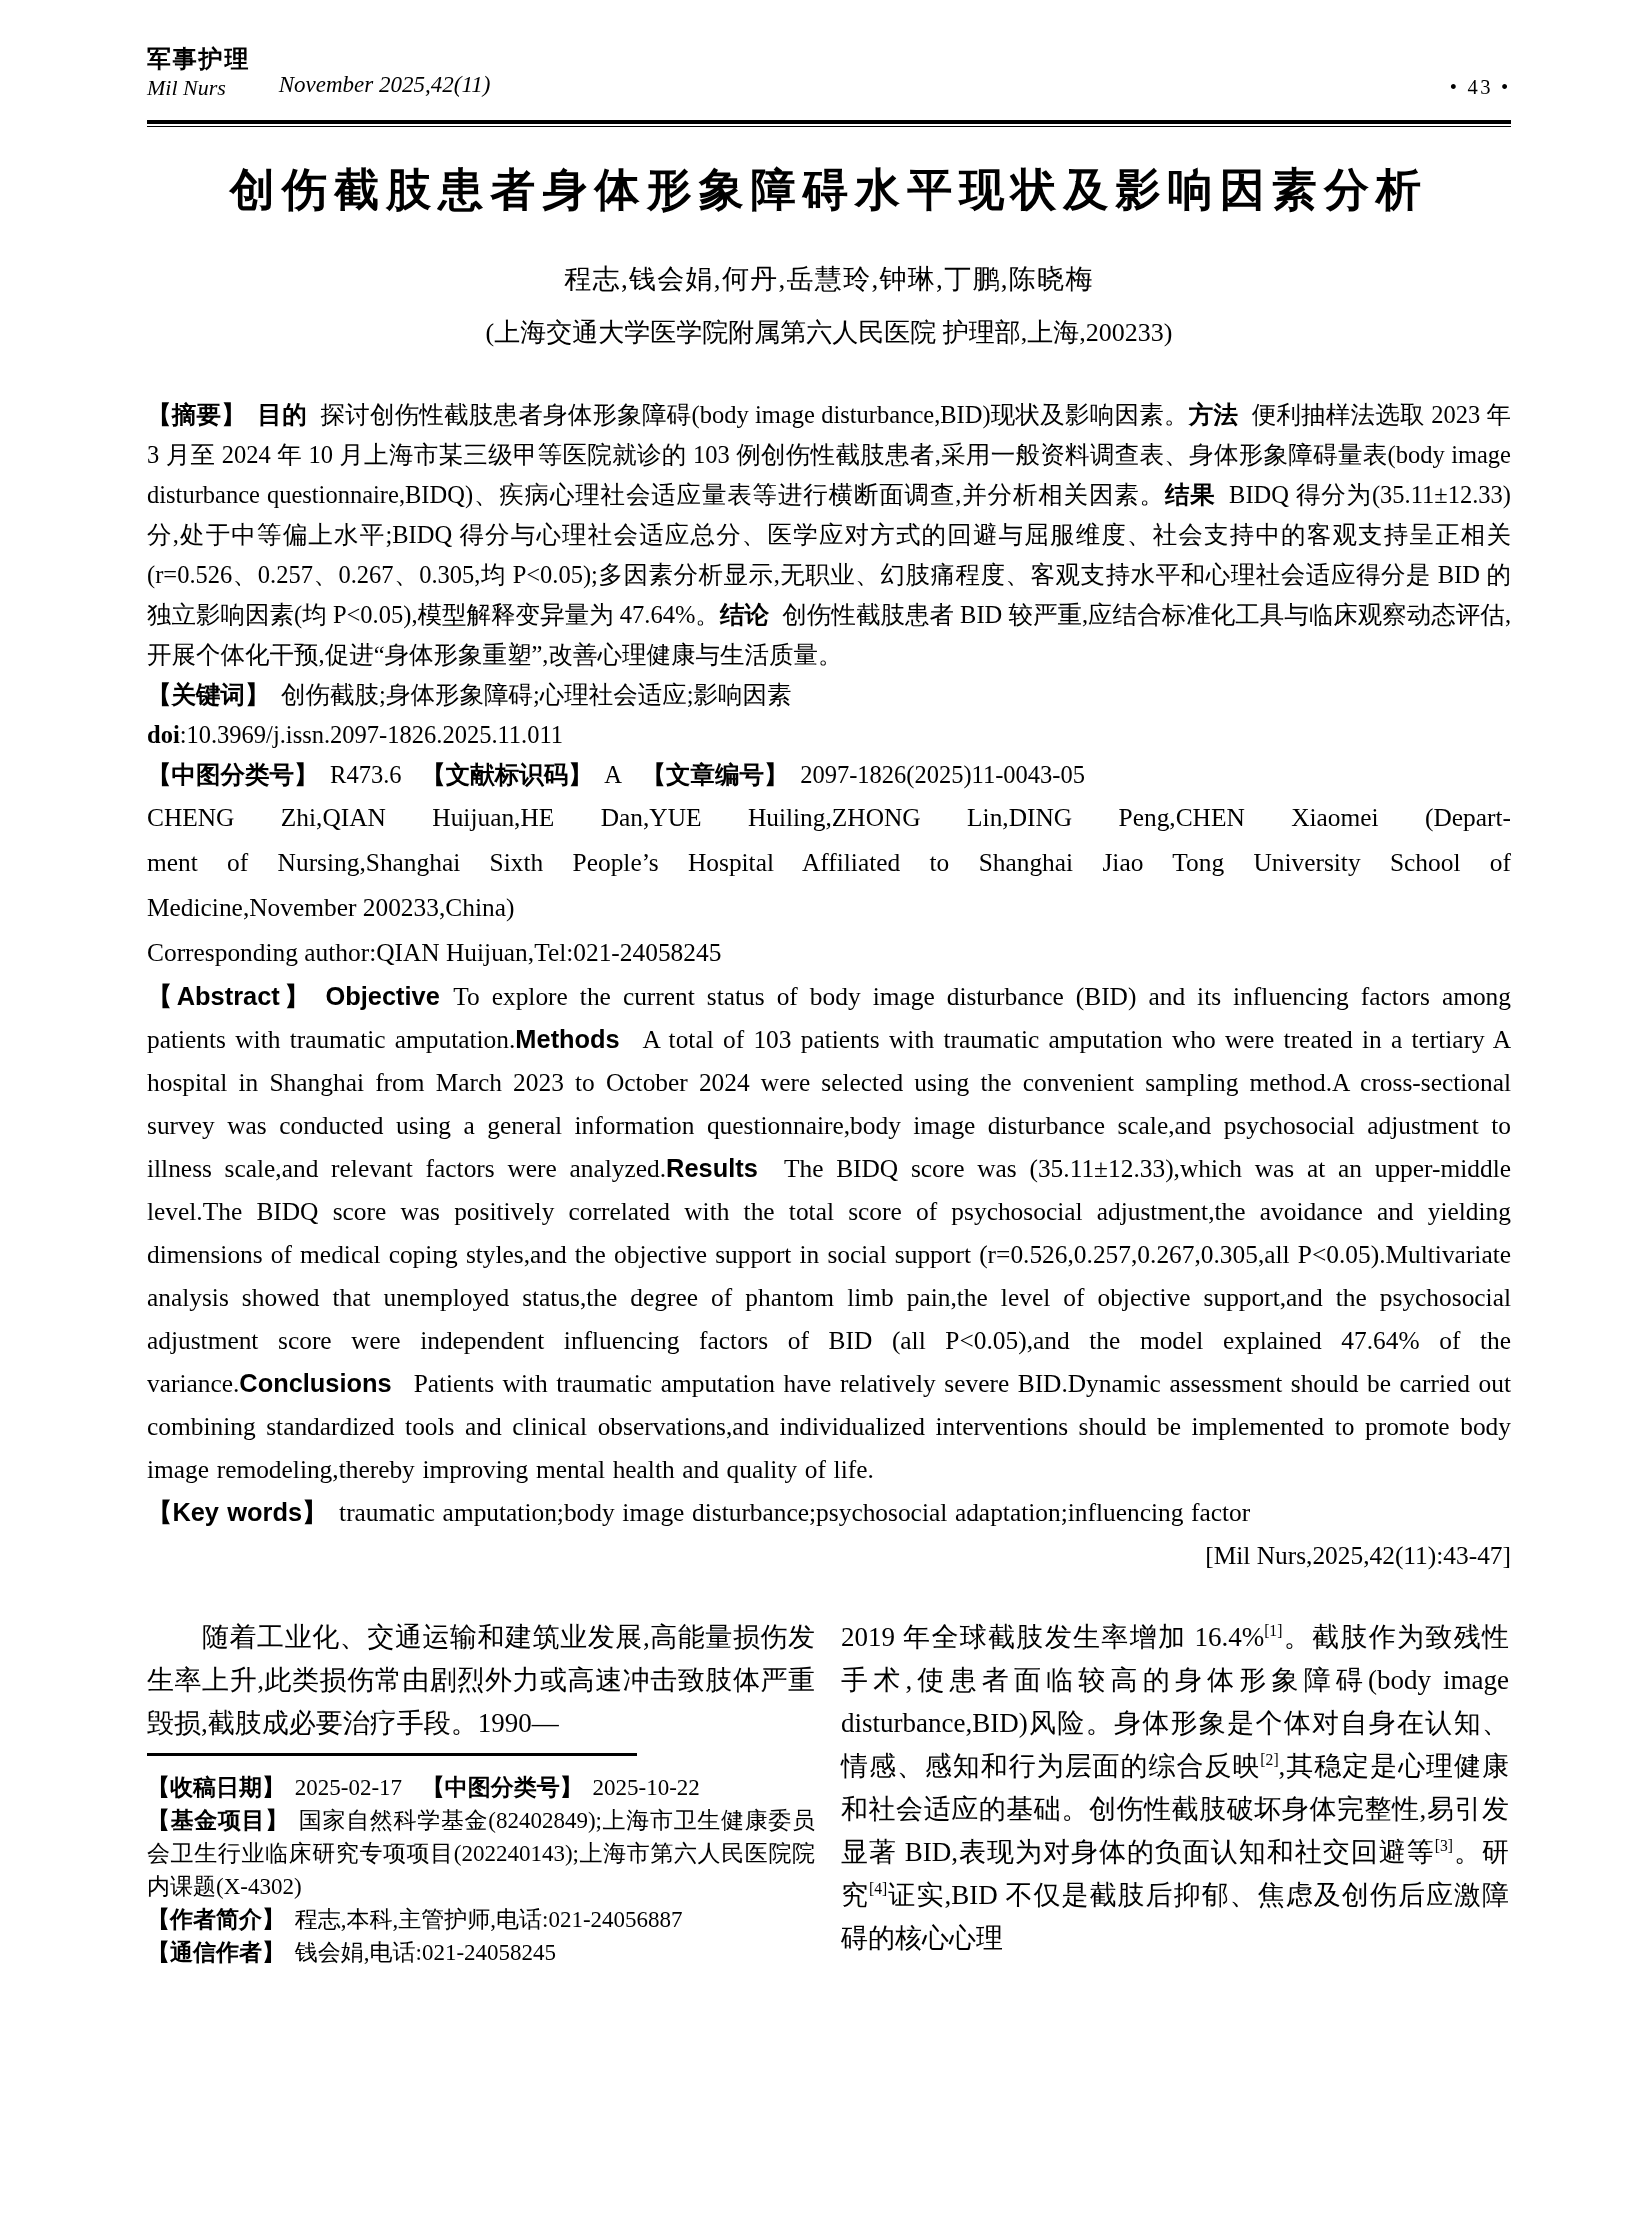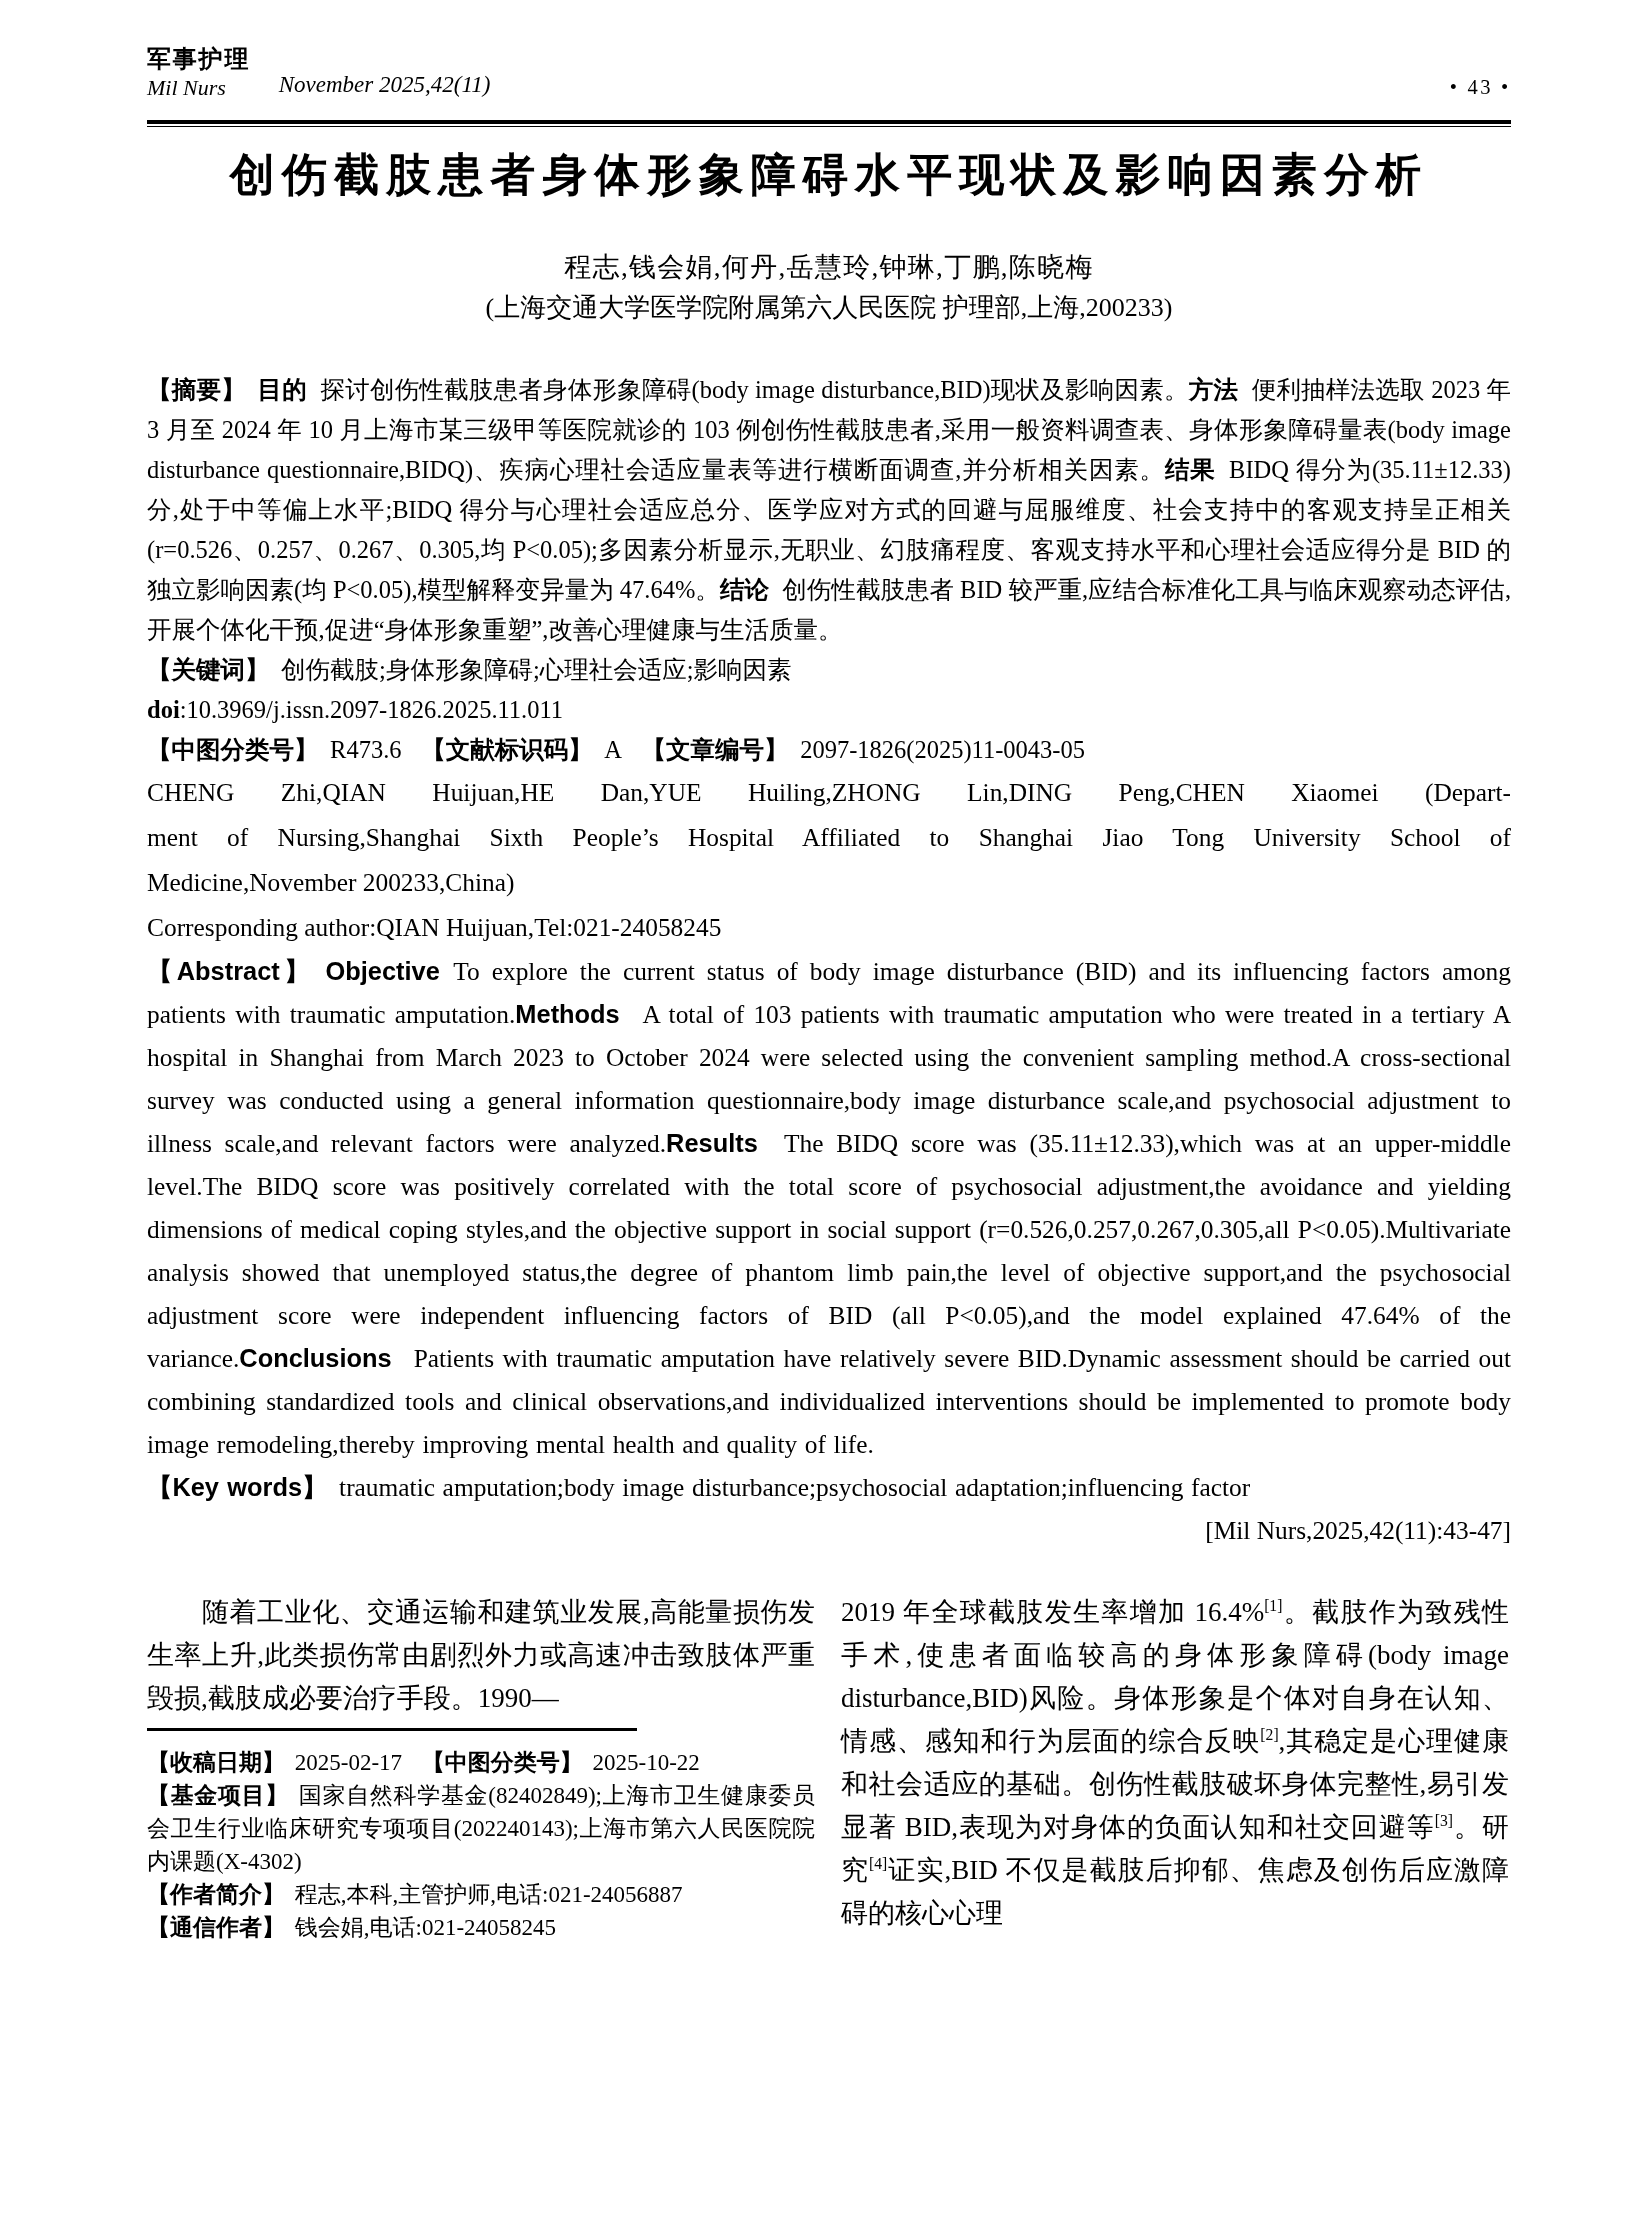--- a/index.html
+++ b/index.html
@@ -17,26 +17,26 @@
   
   .header { display:flex; padding-top:45px; }
   .journal-cn { font-size:24px; font-weight:bold; line-height:28.5px; letter-spacing:1.8px; }
   .journal-en { font-size:22px; font-style:italic; line-height:28px; }
   .issue { font-size:23px; font-style:italic; margin-left:28.5px; padding-top:27px; }
   .pagenum { margin-left:auto; font-size:20.5px; align-self:flex-end; padding-bottom:2.7px; letter-spacing:2.7px; }
   .head-rule { margin-top:18px; height:2.2px; border-top:4px solid #000; border-bottom:1.8px solid #000; }
 
   
   .title-cn {
-    margin-top:25px; text-align:center;
-    font-family:Liberation Mono, monospace;
+    margin-top:37px; text-align:center;
+    font-family:Liberation Serif, serif;
     font-weight:bold; font-size:45px; line-height:53px; letter-spacing:7.1px;
   }
   .authors-cn { margin-top:45px; text-align:center; font-size:27px; line-height:34px; letter-spacing:1.3px; }
-  .affil-cn { margin-top:7px; text-align:center; font-size:26px; line-height:34px; }
+  .affil-cn { margin-top:20px; text-align:center; font-size:26px; line-height:34px; }
 
   
   .meta { margin-top:45px; font-size:24.5px; line-height:40px; }
   .meta p { margin:0; text-align:justify; }
   .hei { font-family:"Liberation Sans","DejaVu Sans",sans-serif; font-weight:bold; }
   .run-label { margin-right:13.4px; }
   .sect-label { margin-right:11.6px; }
   .pair-gap { margin-left:19.6px; }
   .doi-label { font-weight:bold; }
 

